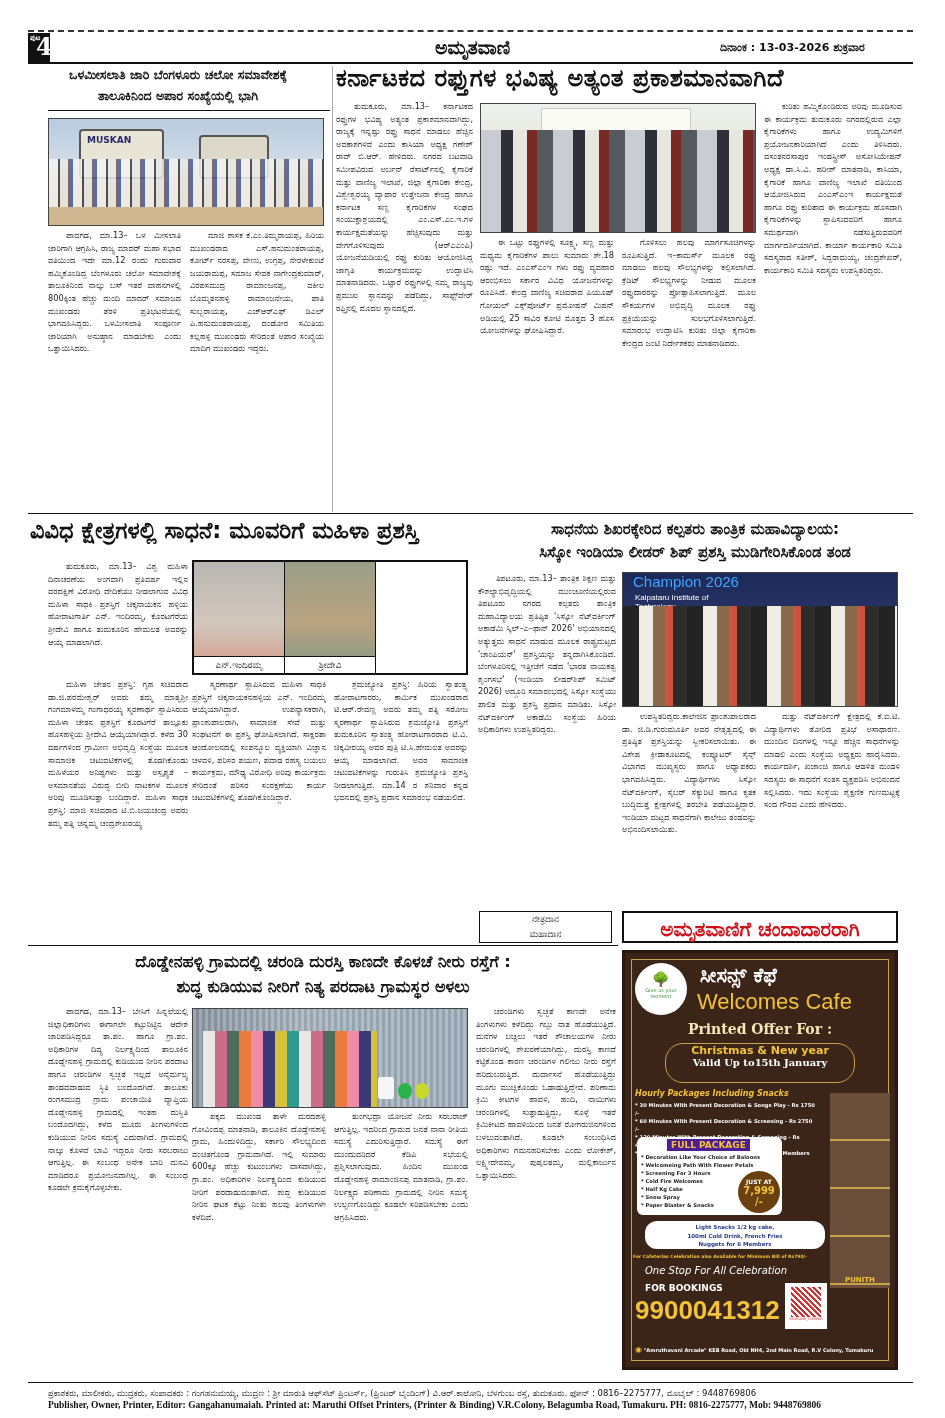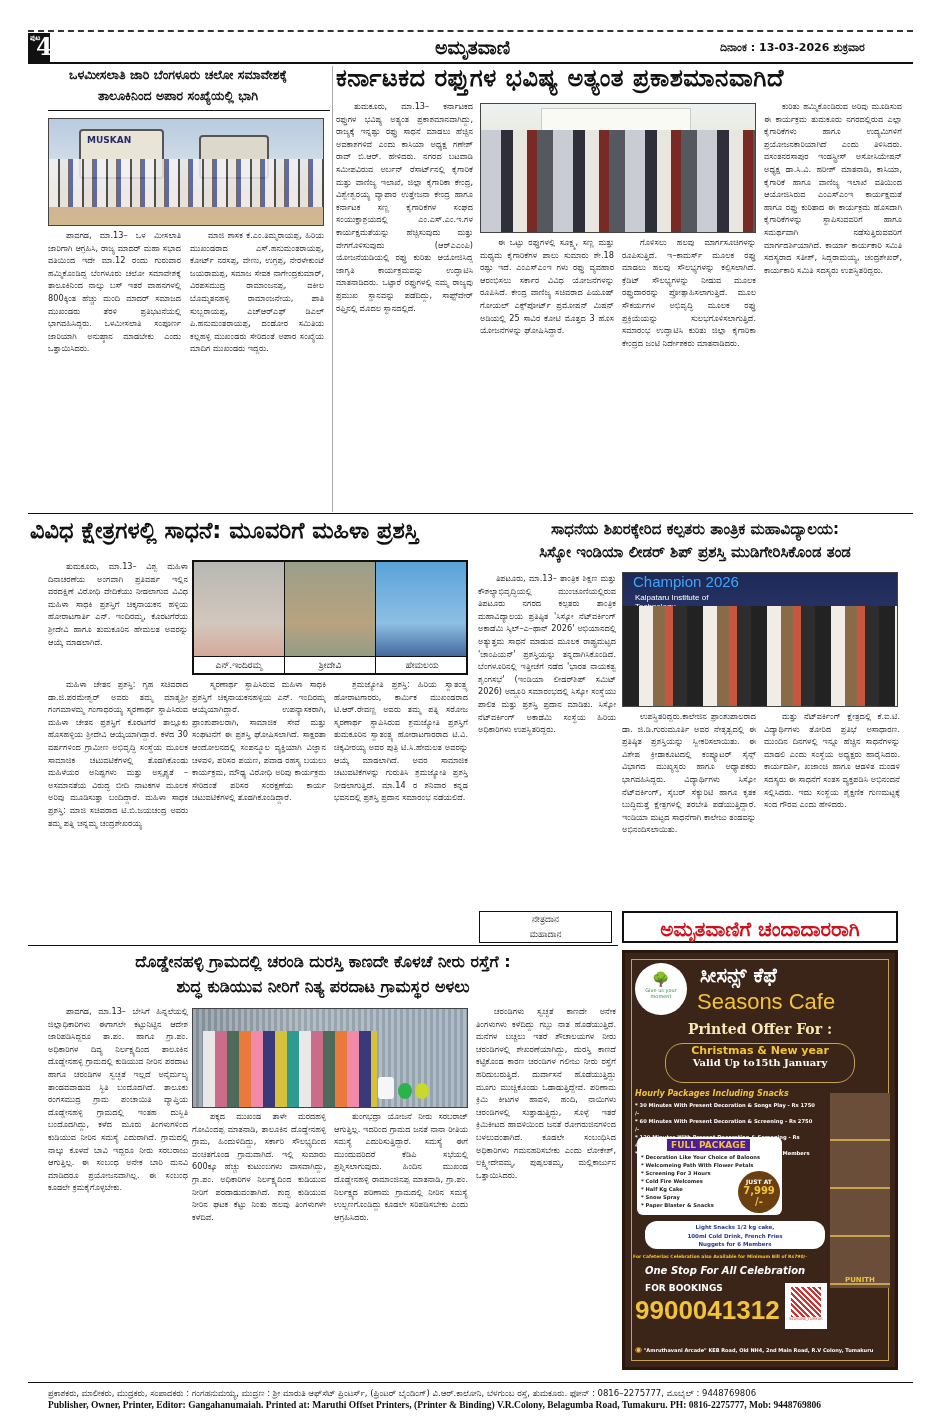--- a/index.html
+++ b/index.html
@@ -79,23 +79,20 @@
 <div class="col" style="left:48px;top:560px;width:140px;height:100px;">
     <p>ತುಮಕೂರು, ಮಾ.13– ವಿಶ್ವ ಮಹಿಳಾ ದಿನಾಚರಣೆಯ ಅಂಗವಾಗಿ ಪ್ರತಿವರ್ಷ ಇಲ್ಲಿನ ವರದಕ್ಷಿಣೆ ವಿರೋಧಿ ವೇದಿಕೆಯು ನೀಡಲಾಗುವ ವಿವಿಧ ಮಹಿಳಾ ಸಾಧಕಿ ಪ್ರಶಸ್ತಿಗೆ ಚಿಕ್ಕನಾಯಕನ ಹಳ್ಳಿಯ ಹೋರಾಟಗಾರ್ತಿ ಎನ್. ಇಂದಿರಮ್ಮ, ಕೊರಟಗೆರೆಯ ಶ್ರೀದೇವಿ ಹಾಗೂ ತುಮಕೂರಿನ ಹೇಮಲತ ಅವರನ್ನು ಆಯ್ಕೆ ಮಾಡಲಾಗಿದೆ.</p>
   </div>
 <div class="photo" style="left:192px;top:560px;width:276px;height:115px;border:2px solid #111;">
   <div style="position:absolute;left:0;top:0;width:91px;height:100%;background:linear-gradient(#b7b7b2,#d3c7bd 55%,#d49a88);border-right:1px solid #111;">
     <div class="portrait-cap">ಎನ್.ಇಂದಿರಮ್ಮ</div>
   </div>
   <div style="position:absolute;left:91px;top:0;width:91px;height:100%;background:linear-gradient(#9a9f89,#b9a27f 55%,#7f9a88);border-right:1px solid #111;">
     <div class="portrait-cap">ಶ್ರೀದೇವಿ</div>
   </div>
-  <div style="position:absolute;left:182px;top:0;width:92px;height:100%;background:linear-gradient(#5aa3d9,#8fbfe4 55%,#1d3e7a);">
-    <div class="portrait-cap">ಹೇಮಲಯ</div>
-  </div>
 </div>
 <div class="col" style="left:48px;top:678px;width:140px;height:262px;">
     <p>ಮಹಿಳಾ ಚೇತನ ಪ್ರಶಸ್ತಿ: ಗೃಹ ಸಚಿವರಾದ ಡಾ.ಜಿ.ಪರಮೇಶ್ವರ್ ಅವರು ತಮ್ಮ ಮಾತೃಶ್ರೀ ಗಂಗಮಾಳಮ್ಮ ಗಂಗಾಧರಯ್ಯ ಸ್ಮರಣಾರ್ಥ ಸ್ಥಾಪಿಸಿರುವ ಮಹಿಳಾ ಚೇತನ ಪ್ರಶಸ್ತಿಗೆ ಕೊರಟಗೆರೆ ತಾಲ್ಲೂಕು ಹೊಸಹಳ್ಳಿಯ ಶ್ರೀದೇವಿ ಆಯ್ಕೆಯಾಗಿದ್ದಾರೆ. ಕಳೆದ 30 ವರ್ಷಗಳಿಂದ ಗ್ರಾಮೀಣ ಅಭಿವೃದ್ಧಿ ಸಂಸ್ಥೆಯ ಮೂಲಕ ಸಾಮಾಜಿಕ ಚಟುವಟಿಕೆಗಳಲ್ಲಿ ತೊಡಗಿಕೊಂಡು ಮಹಿಳೆಯರ ಅನಿಷ್ಟಗಳು ಮತ್ತು ಅಸ್ಪೃಶ್ಯತೆ – ಅಸಮಾನತೆಯ ವಿರುದ್ಧ ಬೀದಿ ನಾಟಕಗಳ ಮೂಲಕ ಅರಿವು ಮೂಡಿಸುತ್ತಾ ಬಂದಿದ್ದಾರೆ. ಮಹಿಳಾ ಸಾಧಕ ಪ್ರಶಸ್ತಿ: ಮಾಜಿ ಸಚಿವರಾದ ಟಿ.ಬಿ.ಜಯಚಂದ್ರ ಅವರು ತಮ್ಮ ಪತ್ನಿ ಚನ್ನಮ್ಮ ಚಂದ್ರಶೇಖರಯ್ಯ</p>
   </div>
 <div class="col" style="left:192px;top:678px;width:134px;height:262px;">
     <p>ಸ್ಮರಣಾರ್ಥ ಸ್ಥಾಪಿಸಿರುವ ಮಹಿಳಾ ಸಾಧಕಿ ಪ್ರಶಸ್ತಿಗೆ ಚಿಕ್ಕನಾಯಕನಹಳ್ಳಿಯ ಎನ್. ಇಂದಿರಮ್ಮ ಆಯ್ಕೆಯಾಗಿದ್ದಾರೆ. ಉಪನ್ಯಾಸಕರಾಗಿ, ಪ್ರಾಂಶುಪಾಲರಾಗಿ, ಸಾಮಾಜಿಕ ಸೇವೆ ಮತ್ತು ಸಂಘಟನೆಗೆ ಈ ಪ್ರಶಸ್ತಿ ಘೋಷಿಸಲಾಗಿದೆ. ಸಾಕ್ಷರತಾ ಆಂದೋಲನದಲ್ಲಿ ಸಂಪನ್ಮೂಲ ವ್ಯಕ್ತಿಯಾಗಿ ವಿಜ್ಞಾನ ಚಳವಳಿ, ಪರಿಸರ ಪಯಣ, ಪವಾಡ ರಹಸ್ಯ ಬಯಲು ಕಾರ್ಯಕ್ರಮ, ಮೌಢ್ಯ ವಿರೋಧಿ ಅರಿವು ಕಾರ್ಯಕ್ರಮ ಸೇರಿದಂತೆ ಪರಿಸರ ಸಂರಕ್ಷಣೆಯ ಕಾರ್ಯ ಚಟುವಟಿಕೆಗಳಲ್ಲಿ ತೊಡಗಿಕೊಂಡಿದ್ದಾರೆ.</p>
   </div>
 <div class="col" style="left:334px;top:678px;width:134px;height:262px;">
     <p>ಶ್ರಮಜ್ಯೋತಿ ಪ್ರಶಸ್ತಿ: ಹಿರಿಯ ಸ್ವಾತಂತ್ರ್ಯ ಹೋರಾಟಗಾರರು, ಕಾರ್ಮಿಕ ಮುಖಂಡರಾದ ಟಿ.ಆರ್.ರೇವಣ್ಣ ಅವರು ತಮ್ಮ ಪತ್ನಿ ಸರೋಜ ಸ್ಮರಣಾರ್ಥ ಸ್ಥಾಪಿಸಿರುವ ಶ್ರಮಜ್ಯೋತಿ ಪ್ರಶಸ್ತಿಗೆ ತುಮಕೂರಿನ ಸ್ವಾತಂತ್ರ್ಯ ಹೋರಾಟಗಾರರಾದ ಟಿ.ವಿ. ಚಿಕ್ಕವೀರಯ್ಯ ಅವರ ಪುತ್ರಿ ಟಿ.ಸಿ.ಹೇಮಲತ ಅವರನ್ನು ಆಯ್ಕೆ ಮಾಡಲಾಗಿದೆ. ಅವರ ಸಾಮಾಜಿಕ ಚಟುವಟಿಕೆಗಳನ್ನು ಗುರುತಿಸಿ ಶ್ರಮಜ್ಯೋತಿ ಪ್ರಶಸ್ತಿ ನೀಡಲಾಗುತ್ತಿದೆ. ಮಾ.14 ರ ಶನಿವಾರ ಕನ್ನಡ ಭವನದಲ್ಲಿ ಪ್ರಶಸ್ತಿ ಪ್ರದಾನ ಸಮಾರಂಭ ನಡೆಯಲಿದೆ.</p>
   </div>
@@ -147,21 +144,21 @@
     <p>ಚರಂಡಿಗಳು ಸ್ವಚ್ಛತೆ ಕಾಣದೇ ಅನೇಕ ತಿಂಗಳುಗಳು ಕಳೆದಿದ್ದು ಗಬ್ಬು ನಾತ ಹೊಡೆಯುತ್ತಿದೆ. ಮನೆಗಳ ಬಚ್ಚಲು ಇತರೆ ಶೌಚಾಲಯಗಳ ನೀರು ಚರಂಡಿಗಳಲ್ಲಿ ಶೇಖರಣೆಯಾಗಿದ್ದು, ದುರಸ್ತಿ ಕಾಣದೆ ಕಟ್ಟಿಕೊಂಡ ಕಾರಣ ಚರಂಡಿಗಳ ಗಲೀಜು ನೀರು ರಸ್ತೆಗೆ ಹರಿದುಬರುತ್ತಿದೆ. ದುರ್ವಾಸನೆ ಹೊಡೆಯುತ್ತಿದ್ದು ಮೂಗು ಮುಚ್ಚಿಕೊಂಡು ಓಡಾಡುತ್ತಿದ್ದೇವೆ. ಪರಿಣಾಮ ಕ್ರಿಮಿ ಕೀಟಗಳ ಹಾವಳಿ, ಹಂದಿ, ನಾಯಿಗಳು ಚರಂಡಿಗಳಲ್ಲಿ ಸುತ್ತಾಡುತ್ತಿದ್ದು, ಸೊಳ್ಳೆ ಇತರೆ ಕ್ರಿಮಿಕೀಟದ ಹಾವಳಿಯಿಂದ ಜನತೆ ರೋಗರುಜಿನಗಳಿಂದ ಬಳಲುವಂತಾಗಿದೆ. ಕೂಡಲೇ ಸಂಬಂಧಿಸಿದ ಅಧಿಕಾರಿಗಳು ಗಮನಹರಿಸಬೇಕು ಎಂದು ಲೋಕೇಶ್, ಲಕ್ಷ್ಮೀದೇವಮ್ಮ, ಪುಷ್ಪಲತಮ್ಮ, ಮಲ್ಲಿಕಾರ್ಜುನ ಒತ್ತಾಯಿಸಿದರು.</p>
   </div>
 
 <div class="ad" style="left:622px;top:950px;width:276px;height:420px;">
   <div class="inner"></div>
   <div style="position:absolute;left:10px;top:10px;width:52px;height:52px;border-radius:50%;background:#fff;text-align:center;">
     <div style="margin-top:8px;font-size:14px;color:#3a8a3a;">🌳</div>
     <div style="font-size:5px;color:#3a8a3a;">Give us your moment</div>
   </div>
   <div style="position:absolute;left:75px;top:10px;font-size:20px;font-weight:bold;color:#fff;">ಸೀಸನ್ಸ್ ಕೆಫೆ</div>
-  <div style="position:absolute;left:72px;top:36px;font-size:22px;color:#f2c23a;font-family:'Liberation Sans',sans-serif;">Seasons Cafe</div>
+  <div style="position:absolute;left:72px;top:36px;font-size:22px;color:#f2c23a;font-family:'Liberation Sans',sans-serif;">Welcomes Cafe</div>
   <div style="position:absolute;left:0;right:0;top:68px;text-align:center;font-size:14px;font-weight:bold;color:#f7e7b4;font-family:'DejaVu Serif',serif;">Printed Offer For :</div>
   <div style="position:absolute;left:40px;right:40px;top:90px;height:40px;border:1px solid #c9a34a;border-radius:18px;text-align:center;">
     <div style="font-size:11px;color:#f2c23a;font-weight:bold;">Christmas &amp; New year</div>
     <div style="font-size:10px;color:#fff;font-weight:bold;font-family:'DejaVu Serif',serif;">Valid Up to15th January</div>
   </div>
   <div style="position:absolute;left:10px;top:136px;font-size:8px;color:#f2c23a;font-weight:bold;font-style:italic;">Hourly Packages Including Snacks</div>
   <div style="position:absolute;left:10px;top:148px;width:180px;font-size:5.2px;line-height:8px;color:#fff;font-weight:bold;">
     <div>* 30 Minutes With Present Decoration &amp; Songs Play -  Rs 1750 /-</div>
     <div>* 60 Minutes With Present Decoration &amp; Screening -  Rs 2750 /-</div>
     <div>* 120 Minutes With Present Decoration &amp; Screening -  Rs 4200 /-</div>
@@ -185,21 +182,21 @@
       <div style="font-size:6px;margin-top:7px;font-weight:bold;">JUST AT</div>
       <div style="font-size:10px;font-weight:bold;color:#f2c23a;">7,999 /-</div>
     </div>
   </div>
   <div style="position:absolute;left:20px;top:268px;width:180px;height:28px;background:#fff;border-radius:12px;text-align:center;font-size:5.5px;line-height:8.5px;color:#2a3a88;font-weight:bold;padding-top:2px;">
     <div>Light Snacks 1/2 kg cake,</div>
     <div>100ml Cold Drink, French Fries</div>
     <div>Nuggets for 6 Members</div>
   </div>
   <div style="position:absolute;left:8px;top:301px;width:200px;font-size:4.5px;color:#f2c23a;font-weight:bold;">For Cafeterias Celebration also Available for Minimum Bill of Rs790/-</div>
-  <div style="position:absolute;left:20px;top:312px;font-size:10px;color:#fff;font-weight:bold;font-style:italic;">One Stop For All Celebration</div>
+  <div style="position:absolute;left:20px;top:312px;font-size:10px;color:#fff;font-weight:normal;font-style:italic;">One Stop For All Celebration</div>
   <div style="position:absolute;left:20px;top:330px;font-size:9px;color:#fff;font-weight:bold;">FOR BOOKINGS</div>
   <div style="position:absolute;left:10px;top:342px;font-size:26px;color:#f2c23a;font-weight:bold;font-family:'Liberation Sans',sans-serif;">9900041312</div>
   <div style="position:absolute;left:160px;top:330px;width:42px;height:46px;background:#fff;text-align:center;">
     <div style="margin:4px auto 0;width:30px;height:30px;background:repeating-linear-gradient(45deg,#c33 0 2px,#fff 2px 4px),repeating-linear-gradient(-45deg,#333 0 2px,transparent 2px 4px);"></div>
     <div style="font-size:3.5px;color:#c33;">SEASONS_TUMKUR</div>
   </div>
   <div style="position:absolute;left:10px;top:392px;right:8px;font-size:5px;color:#fff;font-weight:bold;white-space:nowrap;overflow:hidden;">
     <span style="color:#f2c23a;font-size:8px;">◉</span>
     <span>"Amruthavani Arcade" KEB Road, Old NH4, 2nd Main Road, R.V Colony, Tumakuru</span>
   </div>

